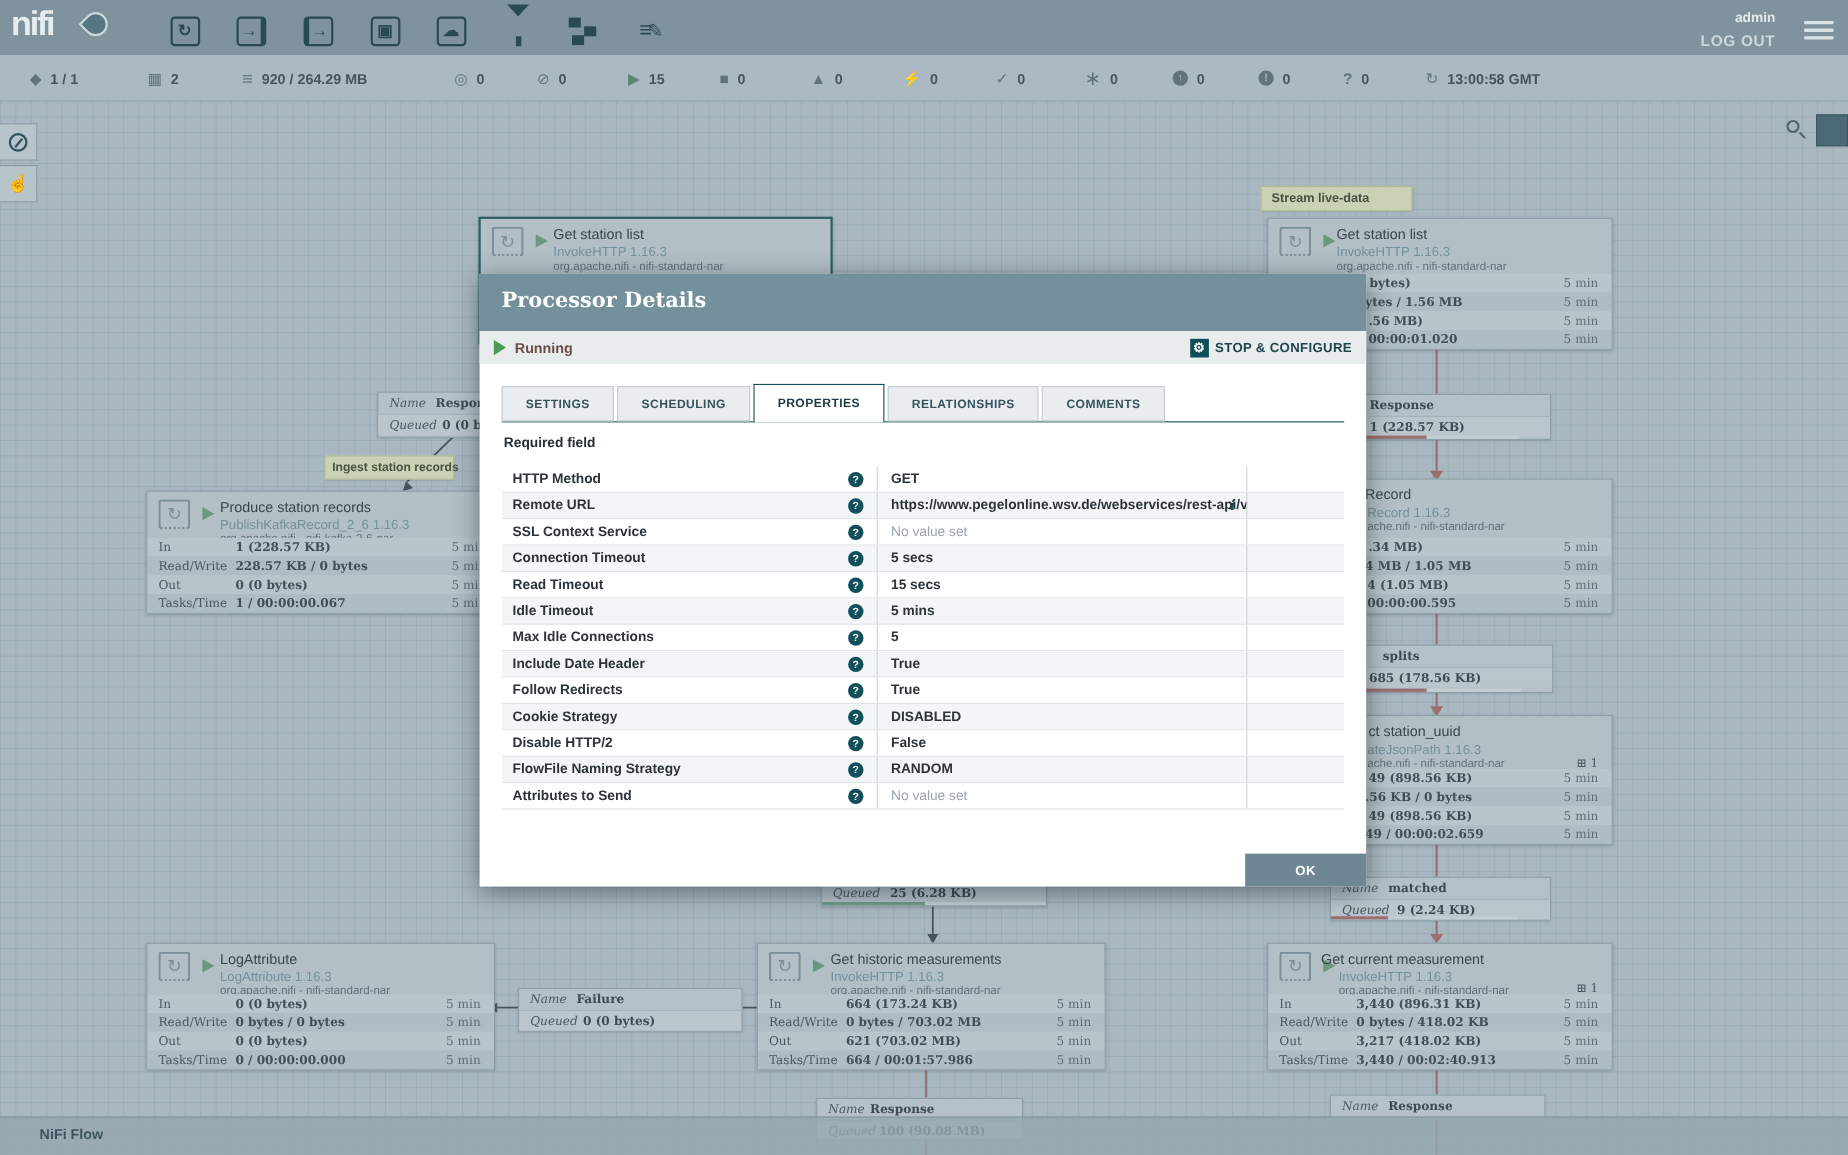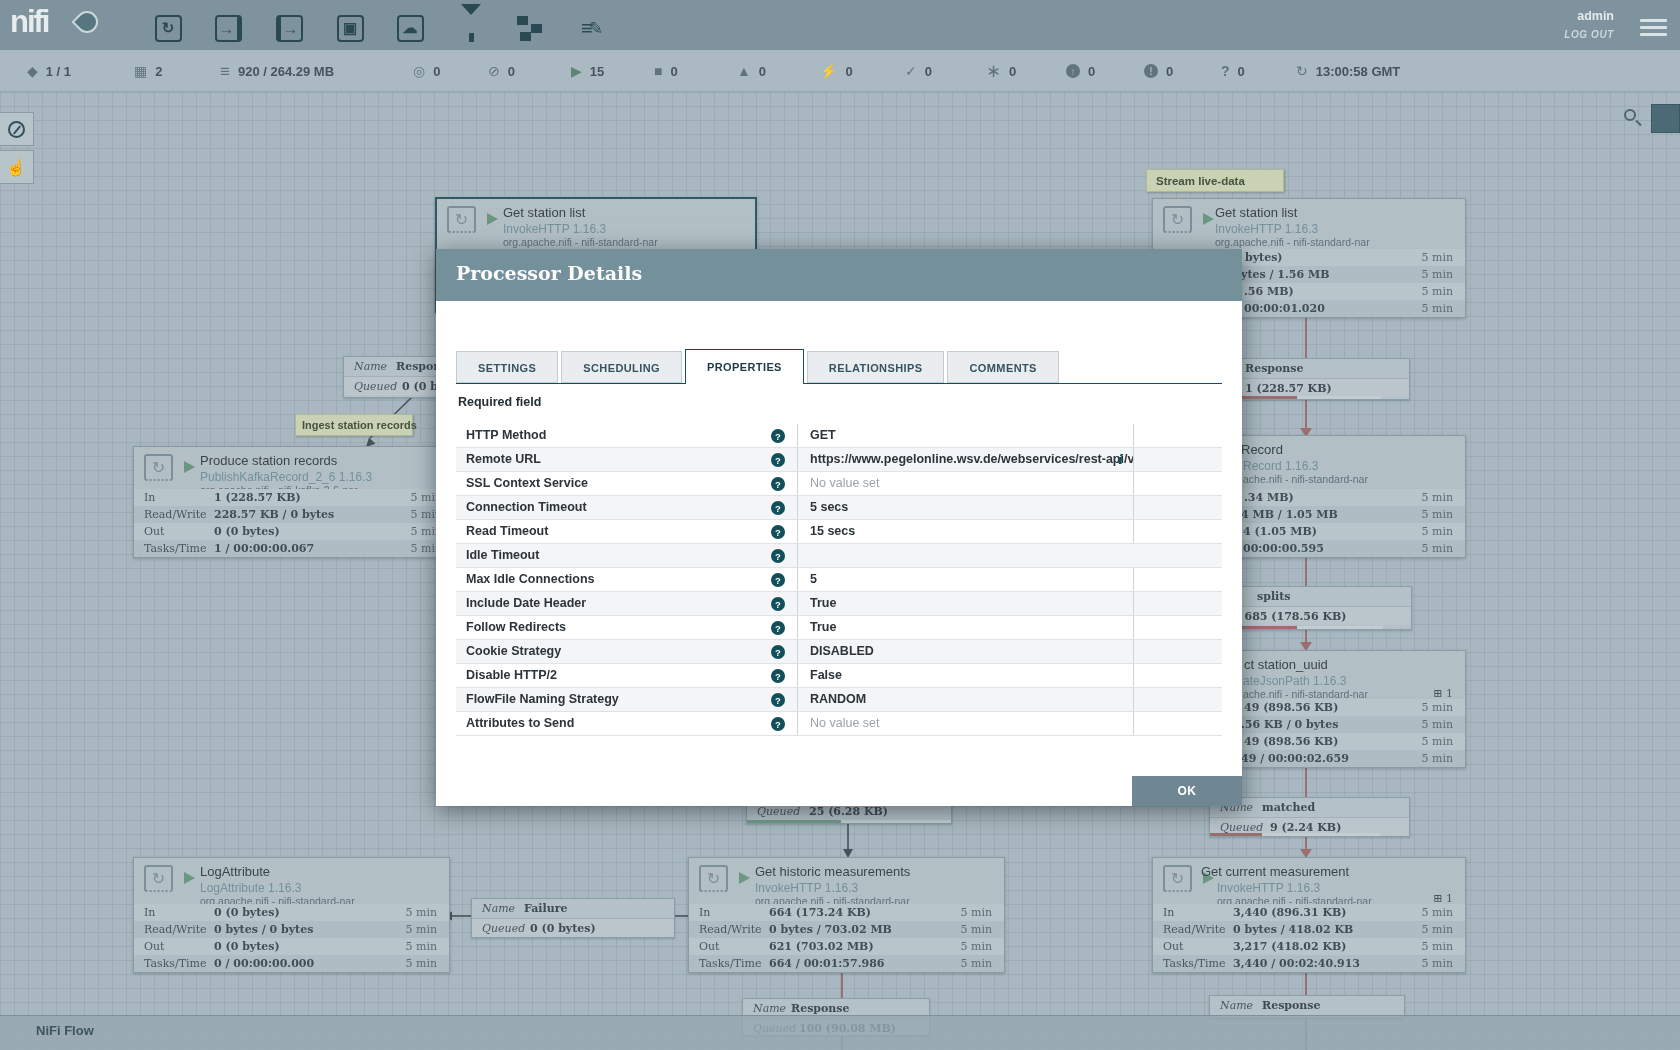--- a/index.html
+++ b/index.html
@@ -12,21 +12,21 @@
   .logo-drop { position:absolute; left:76px; top:11px; width:22px; height:22px; background:#567680;
                border:2px solid #ccd7da; border-radius:0 50% 50% 50%; transform:rotate(-45deg); }
   .tool { position:absolute; top:11px; width:36px; height:34px; display:flex; align-items:center; justify-content:center;
           color:rgba(28,60,70,.85); cursor:grab; }
   .bx { border:2px solid currentColor; border-radius:4px; width:27px; height:27px; display:flex;
         align-items:center; justify-content:center; font-size:15px; font-weight:700; }
   .funnel-tri { width:0; height:0; border-left:10px solid transparent; border-right:10px solid transparent;
                 border-top:11px solid currentColor; }
   .funnel-stem { width:5px; height:9px; background:currentColor; margin:0 auto; }
   .tb-user { position:absolute; right:66px; top:9px; font-size:12.5px; font-weight:600; color:#e3eaec; text-align:right; }
-  .tb-logout { position:absolute; right:66px; top:29px; font-size:10px; font-weight:600; letter-spacing:.6px; color:#ccd8dc; cursor:pointer;font-style:italic; }
+  .tb-logout { position:absolute; right:66px; top:29px; font-size:14px; font-weight:600; letter-spacing:.6px; color:#ccd8dc; cursor:pointer; }
   .burger { position:absolute; right:13px; top:15px; width:27px; cursor:pointer; }
   .burger div { height:3px; background:#d9e2e5; margin:4px 0; border-radius:1px; }
 
   
   .sbar { position:absolute; left:0; top:50px; width:1680px; height:42px; background:#abbac2;
           border-bottom:1px solid #98a9b1; z-index:3; }
   .sitem { position:absolute; top:0; height:42px; display:flex; align-items:center; gap:8px;
            font-size:13px; font-weight:700; color:#46545d; }
   .sicon { font-size:14px; color:#61747e; font-weight:400; line-height:1; }
   .sicon.green { color:#5c8573; }
@@ -568,20 +568,28 @@
     </div>
 </div>
 
 <div class="bbar"></div>
 <div class="crumb">NiFi Flow</div>
 
 <div class="modal">
   <div class="dhead">
     <div class="dtitle">Processor Details</div>
   </div>
+  <div class="dstatus">
+    <span class="run-tri"></span>
+    <span class="run-txt">Running</span>
+    <span class="dact">
+      <span class="gear">⚙</span>
+      <span>STOP &amp; CONFIGURE</span>
+    </span>
+  </div>
 
   <div class="tabs">
     <div class="tab">SETTINGS</div>
     <div class="tab">SCHEDULING</div>
     <div class="tab active">PROPERTIES</div>
     <div class="tab">RELATIONSHIPS</div>
     <div class="tab">COMMENTS</div>
   </div>
 
   <div class="reqfield">Required field</div>
@@ -607,20 +615,21 @@
       <div class="td2">5 secs</div>
         <div class="td3"></div>
     </div>
     <div class="trow">
       <div class="td1"><span>Read Timeout</span><span class="help">?</span></div>
       <div class="td2">15 secs</div>
         <div class="td3"></div>
     </div>
     <div class="trow">
       <div class="td1"><span>Idle Timeout</span><span class="help">?</span></div>
+      <div class="td2">5 mins</div>
         <div class="td3"></div>
     </div>
     <div class="trow">
       <div class="td1"><span>Max Idle Connections</span><span class="help">?</span></div>
       <div class="td2">5</div>
         <div class="td3"></div>
     </div>
     <div class="trow">
       <div class="td1"><span>Include Date Header</span><span class="help">?</span></div>
       <div class="td2">True</div>

